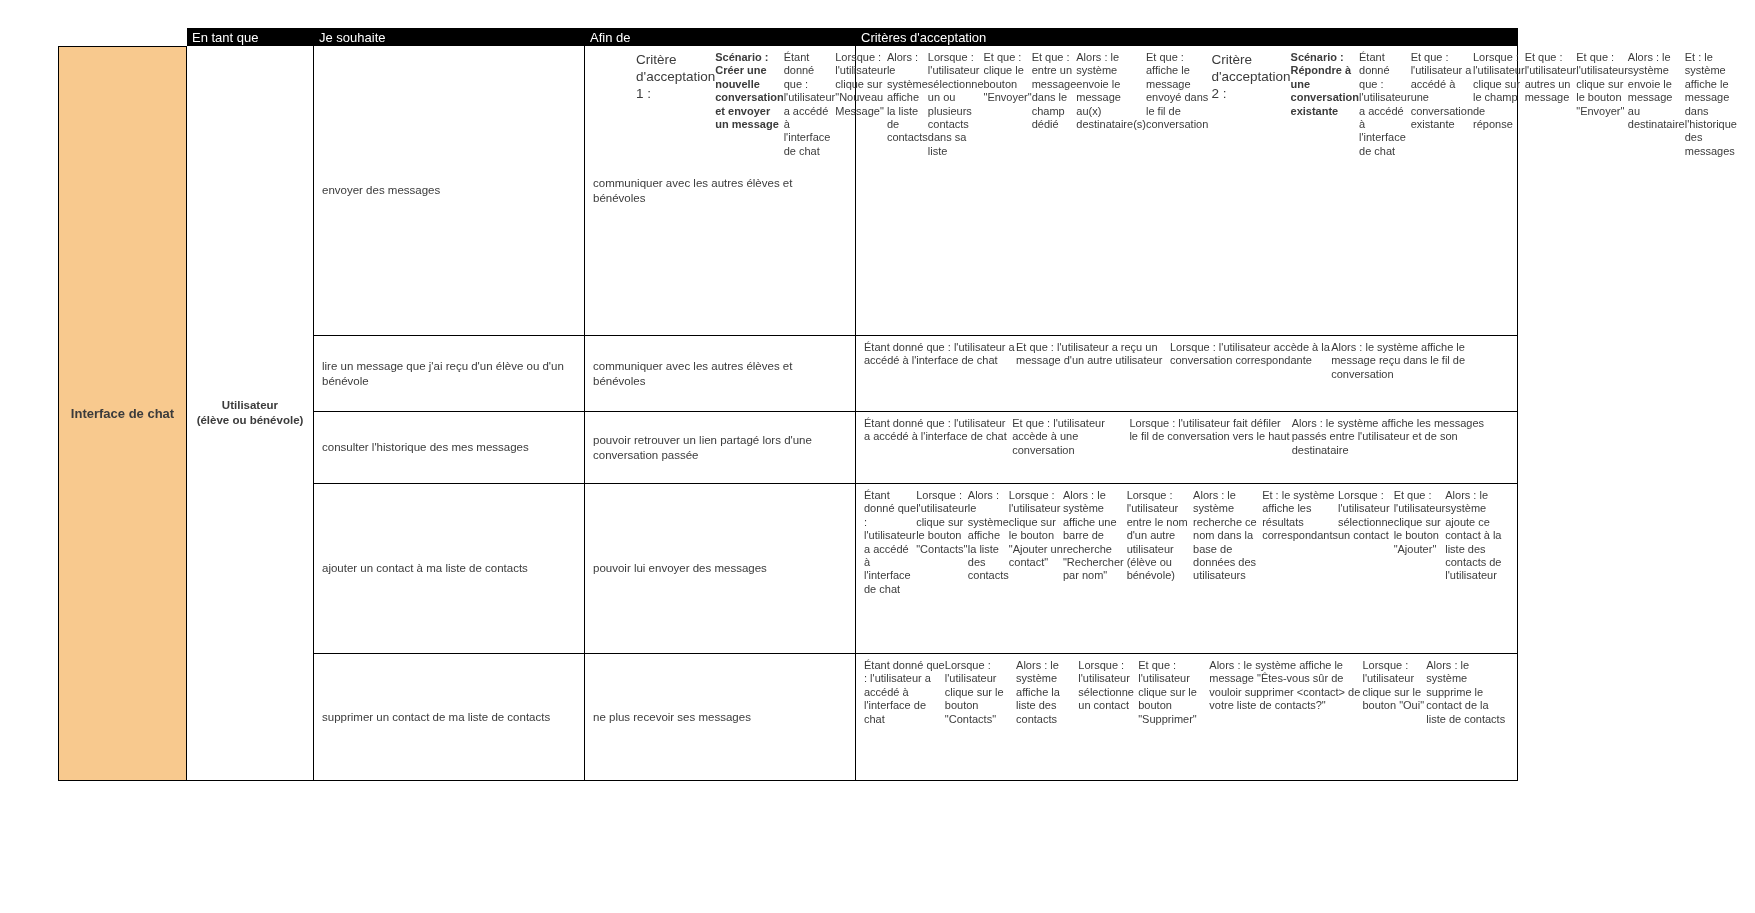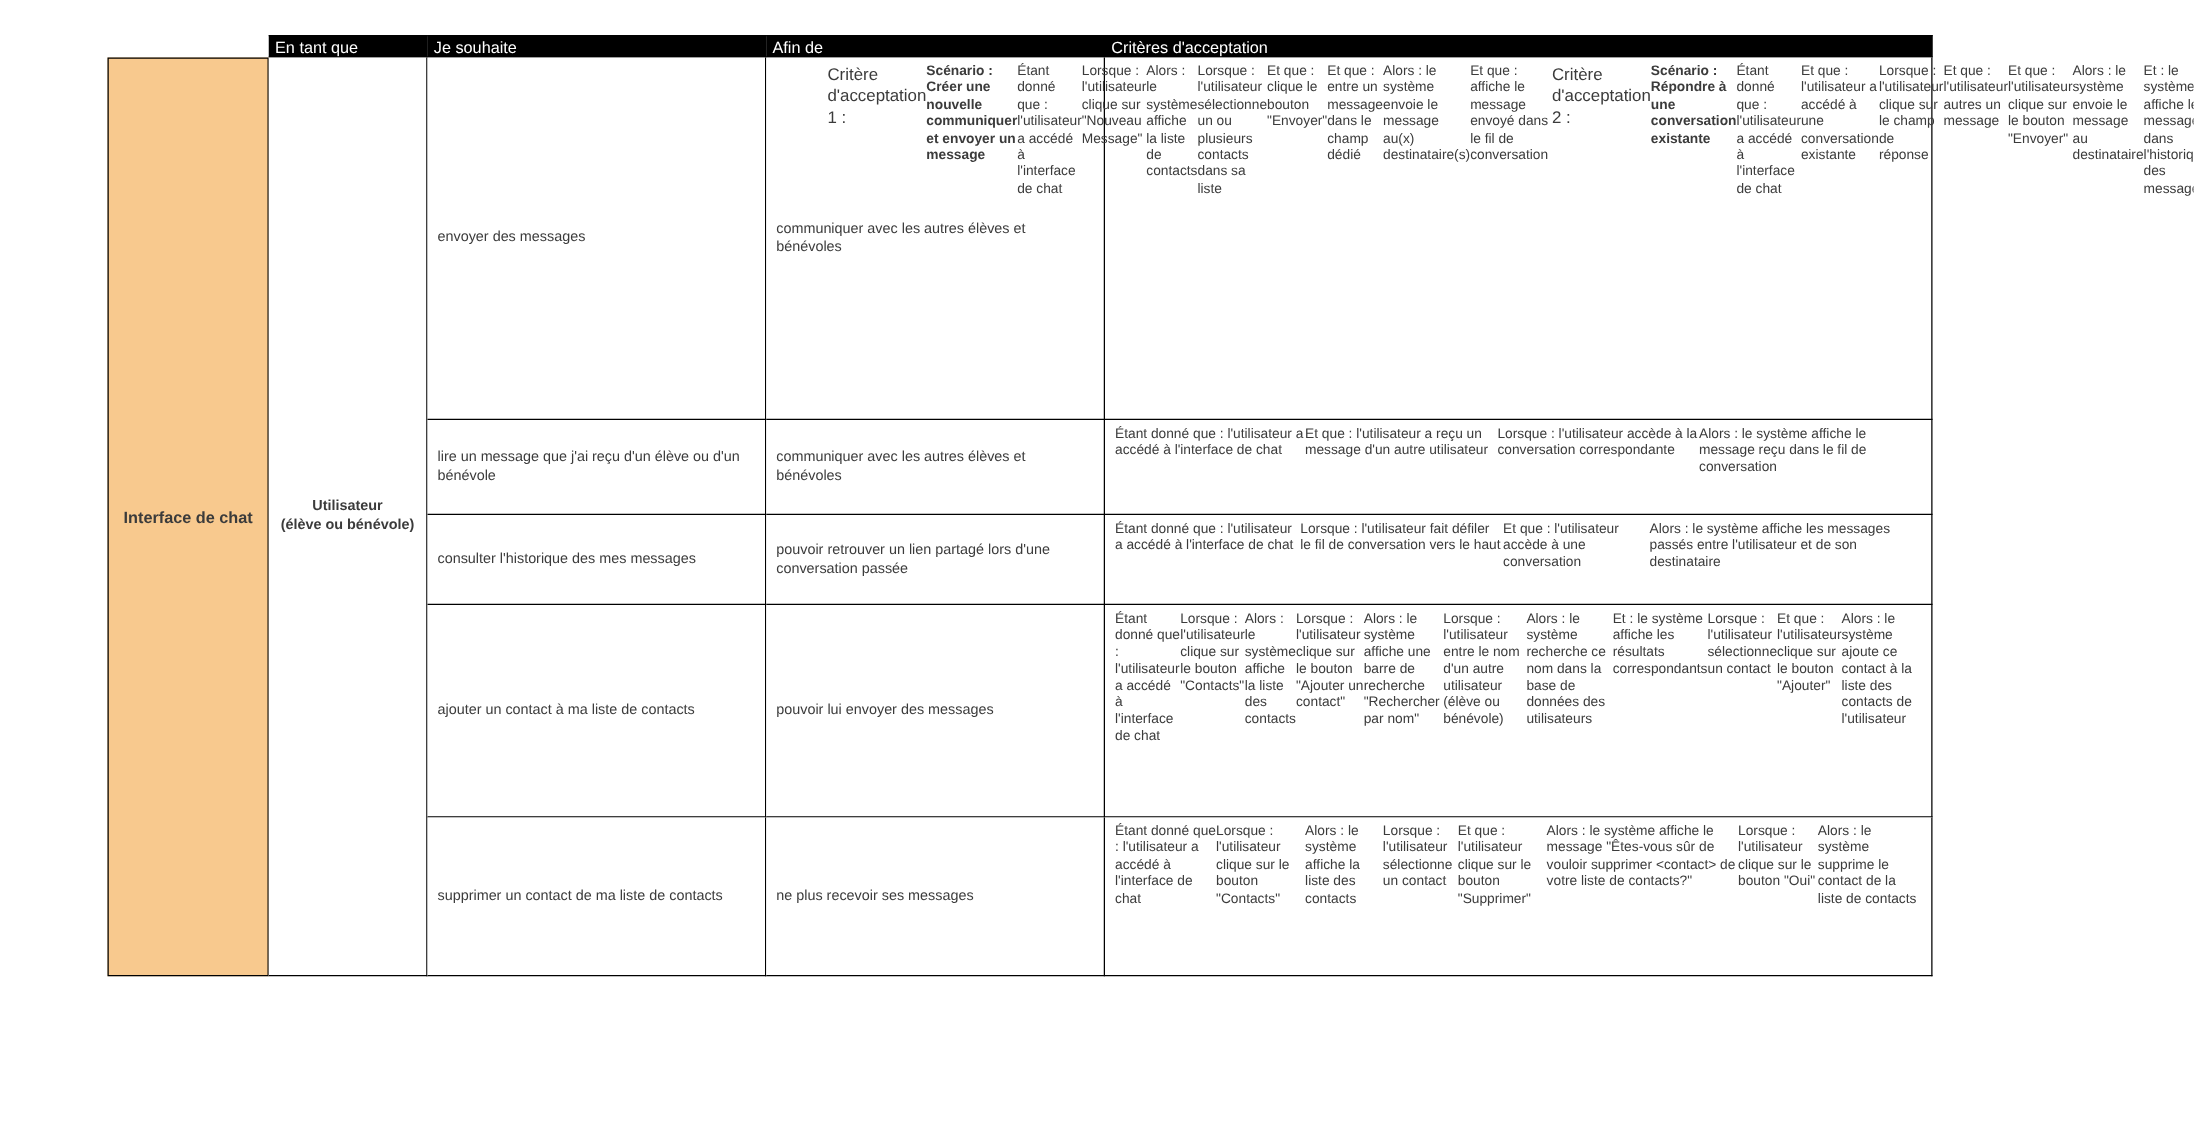--- a/index.html
+++ b/index.html
@@ -18,21 +18,21 @@
   }
   .page {
     width: 1755px;
     height: 913px;
     position: relative;
     background: var(--page-bg);
     overflow: hidden;
   }
   .story-table {
     position: absolute;
-    left: 46px;
+    left: 18px;
     top: 28px;
     display: grid;
     grid-template-columns: 169px 127px 271px 271px 662px;
     grid-template-rows: 18px minmax(290px, auto) minmax(76px, auto) minmax(72px, auto) minmax(170px, auto) minmax(127px, auto);
   }
   .cell {
     border-right: 1px solid var(--border);
     border-bottom: 1px solid var(--border);
     background: #ffffff;
   }
@@ -118,21 +118,21 @@
     <div class="cell header-cell">Critères d'acceptation</div>
 
     <div class="cell feature-cell">Interface de chat</div>
     <div class="cell actor-cell">Utilisateur
 (élève ou bénévole)</div>
 
     <div class="cell wish-cell" style="grid-row:2">envoyer des messages</div>
     <div class="cell goal-cell" style="grid-row:2">communiquer avec les autres élèves et bénévoles</div>
     <div class="cell criteria-cell" style="grid-row:2">
         <div class="crit-line crit-title">Critère d'acceptation 1 :</div>
-        <div class="crit-line crit-bold">Scénario : Créer une nouvelle communiquer et envoyer un message</div>
+        <div class="crit-line crit-bold">Scénario : Créer une nouvelle conversation et envoyer un message</div>
         <div class="crit-line">Étant donné que : l'utilisateur a accédé à l'interface de chat</div>
         <div class="crit-line">Lorsque : l'utilisateur clique sur "Nouveau Message"</div>
         <div class="crit-line">Alors : le système affiche la liste de contacts</div>
         <div class="crit-line">Lorsque : l'utilisateur sélectionne un ou plusieurs contacts dans sa liste</div>
         <div class="crit-line">Et que : clique le bouton "Envoyer"</div>
         <div class="crit-line">Et que : entre un message dans le champ dédié</div>
         <div class="crit-line">Alors : le système envoie le message au(x) destinataire(s)</div>
         <div class="crit-line">Et que : affiche le message envoyé dans le fil de conversation</div>
         <div class="crit-line crit-spacer">&nbsp;</div>
         <div class="crit-line crit-title">Critère d'acceptation 2 :</div>
@@ -152,22 +152,22 @@
         <div class="crit-line">Étant donné que : l'utilisateur a accédé à l'interface de chat</div>
         <div class="crit-line">Et que : l'utilisateur a reçu un message d'un autre utilisateur</div>
         <div class="crit-line">Lorsque : l'utilisateur accède à la conversation correspondante</div>
         <div class="crit-line">Alors : le système affiche le message reçu dans le fil de conversation</div>
       </div>
 
     <div class="cell wish-cell" style="grid-row:4">consulter l'historique des mes messages</div>
     <div class="cell goal-cell" style="grid-row:4">pouvoir retrouver un lien partagé lors d'une conversation passée</div>
     <div class="cell criteria-cell" style="grid-row:4">
         <div class="crit-line">Étant donné que : l'utilisateur a accédé à l'interface de chat</div>
+        <div class="crit-line">Et que : l'utilisateur accède à une conversation</div>
         <div class="crit-line">Lorsque : l'utilisateur fait défiler le fil de conversation vers le haut</div>
-        <div class="crit-line">Et que : l'utilisateur accède à une conversation</div>
         <div class="crit-line">Alors : le système affiche les messages passés entre l'utilisateur et de son destinataire</div>
       </div>
 
     <div class="cell wish-cell" style="grid-row:5">ajouter un contact à ma liste de contacts</div>
     <div class="cell goal-cell" style="grid-row:5">pouvoir lui envoyer des messages</div>
     <div class="cell criteria-cell" style="grid-row:5">
         <div class="crit-line">Étant donné que : l'utilisateur a accédé à l'interface de chat</div>
         <div class="crit-line">Lorsque : l'utilisateur clique sur le bouton "Contacts"</div>
         <div class="crit-line">Alors : le système affiche la liste des contacts</div>
         <div class="crit-line">Lorsque : l'utilisateur clique sur le bouton "Ajouter un contact"</div>

